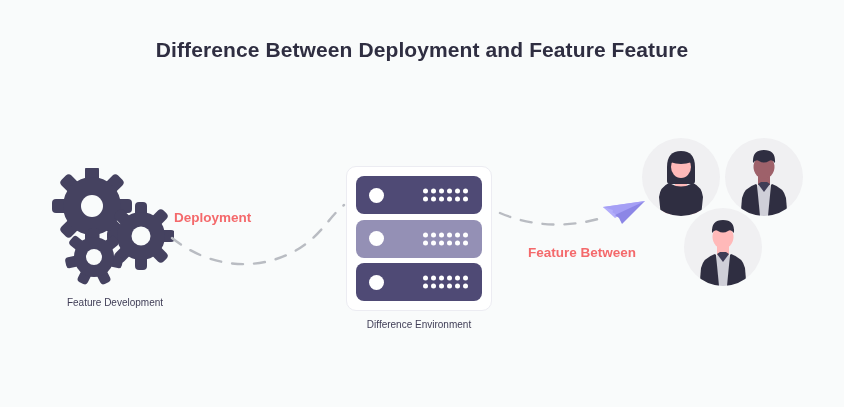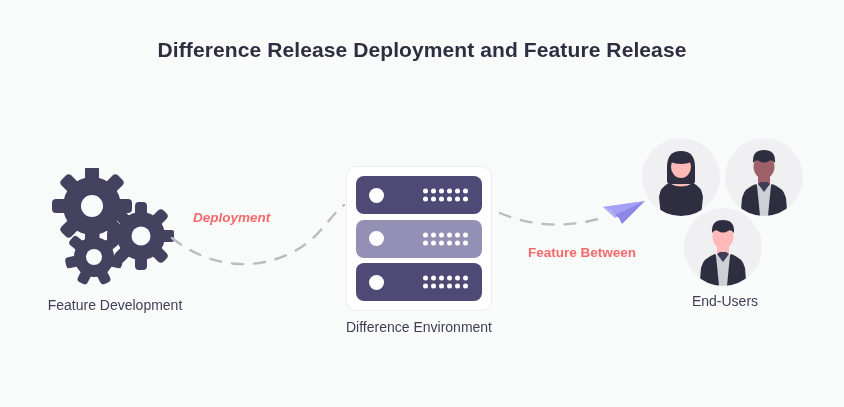--- a/index.html
+++ b/index.html
@@ -32,34 +32,34 @@
     font-size: 21px;
     font-weight: bold;
     color: #2f2e41;
     letter-spacing: 0.1px;
   }
 
   
   .node-label {
     position: absolute;
     text-align: center;
-    font-size: 14px;
+    font-size: 10px;
     color: #3f3d56;
     white-space: nowrap;
   }
 
   
   .flow-label {
     position: absolute;
     font-size: 13.5px;
     font-weight: bold;
     color: #f4696b;
     white-space: nowrap;
   }
-  #deployment-label { left: 193px; top: 210px; font-style: italic; }
+  #deployment-label { left: 174px; top: 210px; }
   #feature-release-label { left: 528px; top: 245px; }
 
   
   #gears-group {
     position: absolute;
     left: 52px;
     top: 168px;
     width: 122px;
     height: 118px;
   }
@@ -137,21 +137,21 @@
     left: 0; top: 0;
     width: 844px; height: 407px;
     pointer-events: none;
   }
 </style>
 </head>
 <body>
 
 <div id="canvas">
 
-  <div class="title">Difference Release Deployment and Feature Release</div>
+  <div class="title">Difference Between Deployment and Feature Feature</div>
 
   <div id="gears-group">
     <svg width="122" height="118" viewBox="0 0 122 118" xmlns="http://www.w3.org/2000/svg">
       <g fill="#454260">
 
         <g transform="translate(40,38)">
           <g>
             <rect x="-7" y="-40" width="14" height="17" rx="4"></rect>
             <rect x="-7" y="-40" width="14" height="17" rx="4" transform="rotate(45)"></rect>
             <rect x="-7" y="-40" width="14" height="17" rx="4" transform="rotate(90)"></rect>
@@ -307,21 +307,20 @@
 
         <path d="M31 46 q-12 4 -14 14 q-1 9 -1 18 h19 l-3 -31 z" fill="#2f2e41"></path>
 
         <path d="M47 46 q12 4 14 14 q1 9 1 18 h-19 l3 -31 z" fill="#2f2e41"></path>
 
         <path d="M33 46 l6 8 l6 -8 l-3 -2 h-6 z" fill="#3f3d56"></path>
       </svg>
     </div>
   </div>
 
-  <div class="node-label" style="left:665px; top:293px; width:120px;">End-Users</div>
 
   <div class="flow-label" id="deployment-label">Deployment</div>
 
   <div class="flow-label" id="feature-release-label">Feature Between</div>
 
   <svg id="overlay" viewBox="0 0 844 407" xmlns="http://www.w3.org/2000/svg">
 
     <path d="M172 238 C 215 272, 265 270, 300 248 C 322 234, 330 216, 344 205" fill="none" stroke="#b9bcc2" stroke-width="2.4" stroke-linecap="round" stroke-dasharray="11 11"></path>
 
     <path d="M500 213 C 530 226, 565 228, 598 219" fill="none" stroke="#b9bcc2" stroke-width="2.4" stroke-linecap="round" stroke-dasharray="11 11"></path>

